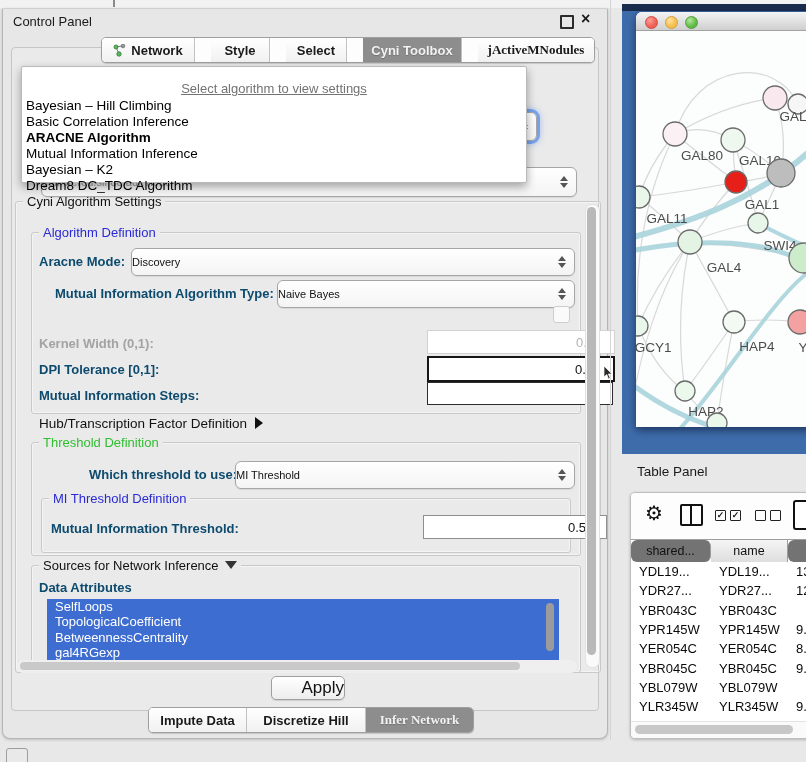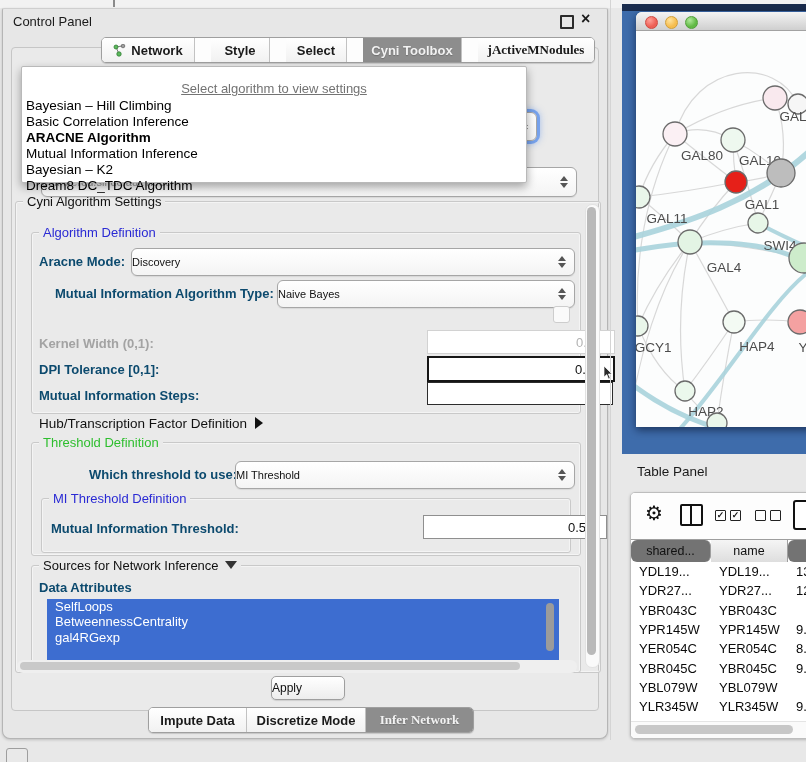--- a/index.html
+++ b/index.html
@@ -82,22 +82,22 @@
   #attr-list{left:44px;top:590px;width:512px;height:61px;background:#3d6dd0;overflow:hidden;}
   .attr-item{height:15.4px;line-height:15.4px;color:#fff;font-size:13px;padding-left:8px;white-space:nowrap;}
   #attr-scroll{position:absolute;right:5px;top:4px;width:8px;height:48px;background:#9b9b9b;border-radius:4px;}
   
   .tri-right{display:inline-block;width:0;height:0;border-top:6px solid transparent;
     border-bottom:6px solid transparent;border-left:8px solid #111;margin-left:8px;vertical-align:-1px;}
   .tri-down{display:inline-block;width:0;height:0;border-left:6px solid transparent;
     border-right:6px solid transparent;border-top:8px solid #333;margin-left:6px;vertical-align:1px;}
   
   #apply-btn{left:268px;top:667px;width:72px;height:22px;background:linear-gradient(#ffffff,#ededed);
-    border:1px solid #9f9f9f;border-radius:5px;font-size:12px;display:flex;align-items:center;
-    justify-content:flex-start;box-shadow:0 1px 1px rgba(0,0,0,.12);}
+    border:1px solid #9f9f9f;border-radius:5px;font-size:17px;display:flex;align-items:center;
+    justify-content:flex-end;box-shadow:0 1px 1px rgba(0,0,0,.12);}
   
   #kernel-checkbox{left:550px;top:297px;width:15px;height:15px;border:1px solid #cdcdcd;
     background:#fafafa;border-radius:3px;}
   .cp-rel{position:relative;width:100%;height:100%;}
   
   #splitter-line{left:610px;top:0;width:1px;height:740px;background:#d4d4d4;}
   #mouse-cursor{left:603px;top:366px;z-index:50;}
   
   #net-frame{left:622px;top:4px;width:184px;height:450px;background:#3e6cab;}
   #net-frame-top{left:622px;top:4px;width:184px;height:7px;background:#1a2c4d;}
@@ -277,20 +277,21 @@
 
     <div class="group abs" style="left:28px;top:556px;width:548px;height:106px;"></div>
     <span class="gtitle black abs" style="left:36px;top:549px;">
       <span>Sources for Network Inference</span><span class="tri-down"></span>
     </span>
     <span class="lbl abs" style="left:36px;top:571px;">Data Attributes</span>
 
     <div id="attr-list" class="abs">
       <div id="attr-items">
           <div class="attr-item">SelfLoops</div>
+          <div class="attr-item">TopologicalCoefficient</div>
           <div class="attr-item">BetweennessCentrality</div>
           <div class="attr-item">gal4RGexp</div>
         </div>
       <div id="attr-scroll"></div>
     </div>
 
     <div id="settings-hscroll" class="abs">
         <div class="thumb"></div>
       </div>
     <div id="settings-vscroll" class="abs">
@@ -299,21 +300,21 @@
 
     <div id="apply-btn" class="abs">
         <span>Apply</span>
       </div>
 
     <div id="bottom-tabs" class="seg abs">
       <div class="tab">
           <span>Impute Data</span>
         </div>
       <div class="tab">
-          <span>Discretize Mode</span>
+          <span>Discretize Hill</span>
         </div>
       <div class="tab sel">
           <span>Infer Network</span>
         </div>
     </div>
   </div>
 </div>
 
 <div id="splitter-line" class="abs"></div>
 <div id="mouse-cursor" class="abs">

